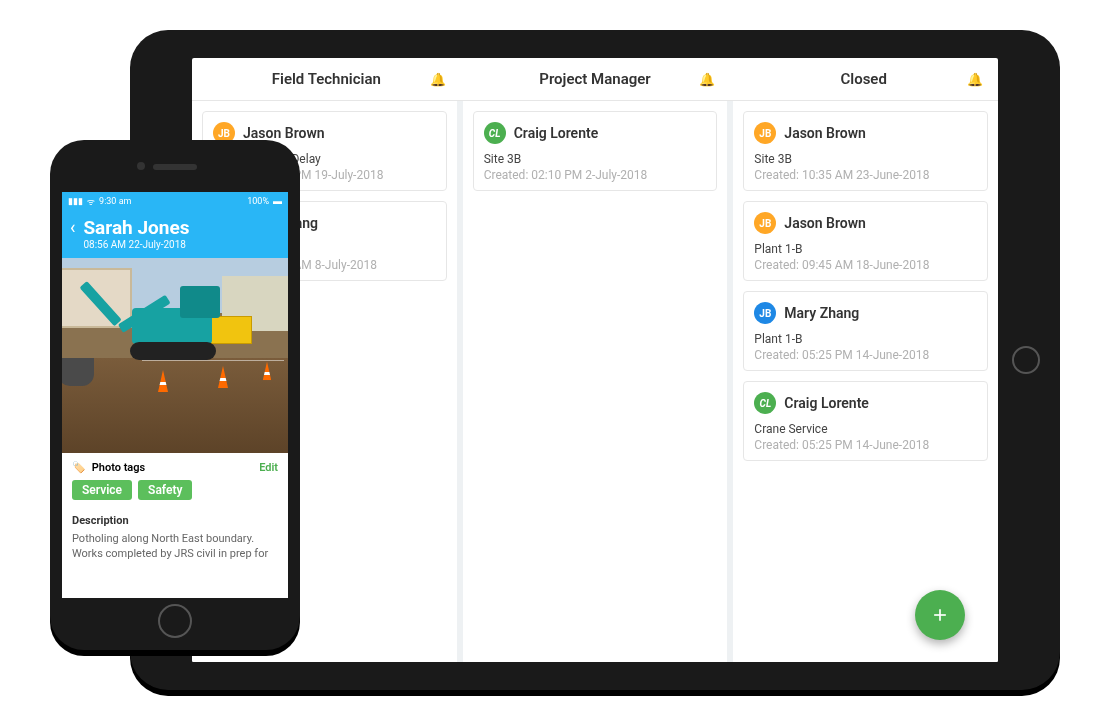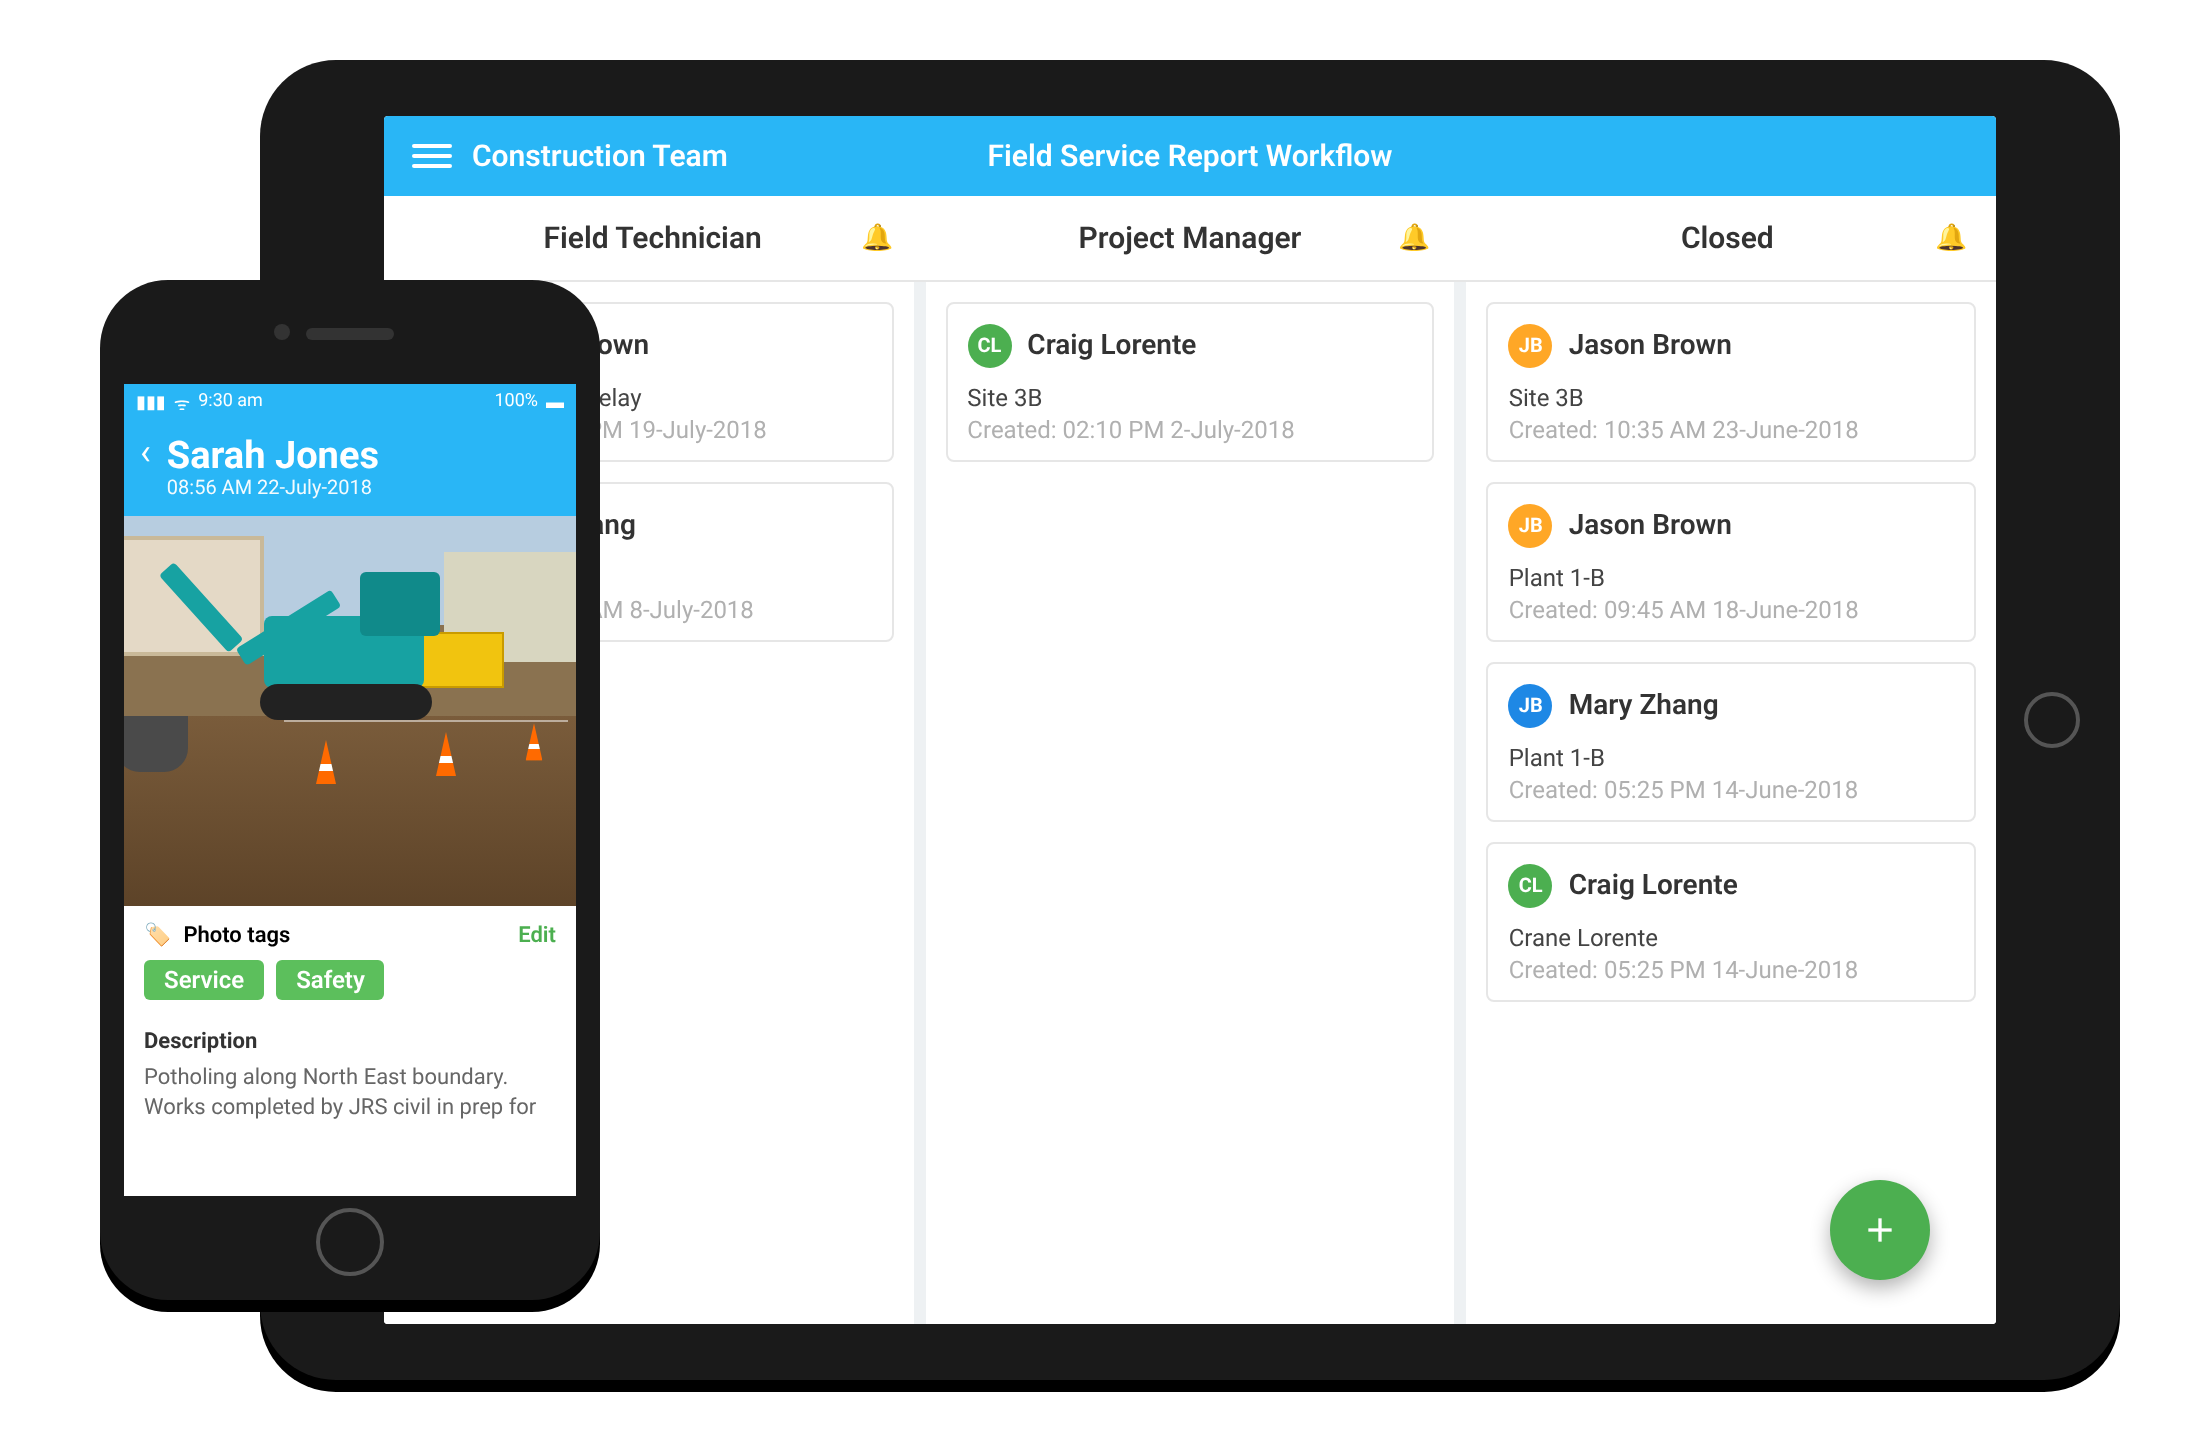--- a/index.html
+++ b/index.html
@@ -30,21 +30,21 @@
   .t-colheads .col { flex:1; text-align:center; position:relative; padding:12px 0; font-weight:600; color:#333; font-size:15px; }
   .t-colheads .bell { position:absolute; right:14px; top:50%; transform:translateY(-50%); color:#c0c0c0; font-size:13px; }
 
   .t-board { flex:1; display:flex; background:#eef1f3; overflow:hidden; }
   .t-board .col { flex:1; background:#fff; margin:0; border-right:6px solid #eef1f3; padding:10px; }
   .t-board .col:last-child { border-right:none; }
 
   .card { border:1px solid #e6e6e6; border-radius:4px; margin-bottom:10px; padding:10px 10px 8px 10px; font-size:12px; }
   .card .crow1 { display:flex; align-items:center; margin-bottom:8px; gap:8px; }
   .avatar { width:22px; height:22px; border-radius:50%; display:inline-flex; align-items:center; justify-content:center; color:#fff; font-size:10px; font-weight:700; flex:0 0 22px; }
-  .av-green { background:#4caf50; }
+  .av-green { background:#4caf50;font-style:italic; }
   .av-orange { background:#ffa726; }
   .av-blue { background:#1e88e5; }
   .card .name { font-weight:600; font-size:14px; color:#333; }
   .card .subj { color:#444; font-size:12px; margin-bottom:2px; }
   .card .ts { color:#b0b0b0; font-size:12px; }
 
   .fab { position:absolute; right:95px; bottom:50px; background:#4caf50; color:#fff; width:50px; height:50px; border-radius:50%; box-shadow:0 4px 10px rgba(0,0,0,.3); display:flex; align-items:center; justify-content:center; z-index:5; cursor:pointer; }
   .fab svg { width:20px; height:20px; }
 
   
@@ -100,29 +100,20 @@
   .bunting::before { content:""; position:absolute; inset:0; border-top:1px solid rgba(255,255,255,.5); }
 </style>
 </head>
 <body>
 
 <div class="tablet-shell">
   <div class="tablet-cam"></div>
   <div class="tablet-homebtn"></div>
   <div class="tablet-screen">
 
-    <div class="t-header">
-      <div class="menu">
-          <span></span>
-          <span></span>
-          <span></span>
-        </div>
-      <span>Construction Team</span>
-      <span class="title-center">Field Service Report Workflow</span>
-    </div>
 
     <div class="t-colheads">
       <div class="col">
         <span>Field Technician</span>
         <span class="bell">🔔</span>
       </div>
       <div class="col">
         <span>Project Manager</span>
         <span class="bell">🔔</span>
       </div>
@@ -184,21 +175,21 @@
               <span class="name">Mary Zhang</span>
             </div>
             <div class="subj">Plant 1-B</div>
             <div class="ts">Created: 05:25 PM 14-June-2018</div>
           </div>
           <div class="card">
             <div class="crow1">
               <span class="avatar av-green">CL</span>
               <span class="name">Craig Lorente</span>
             </div>
-            <div class="subj">Crane Lorente</div>
+            <div class="subj">Crane Service</div>
             <div class="ts">Created: 05:25 PM 14-June-2018</div>
           </div>
         </div>
     </div>
 
   </div>
   <div class="fab">
     <svg viewBox="0 0 24 24">
         <path fill="#fff" d="M11 5h2v14h-2z"></path>
         <path fill="#fff" d="M5 11h14v2H5z"></path>

